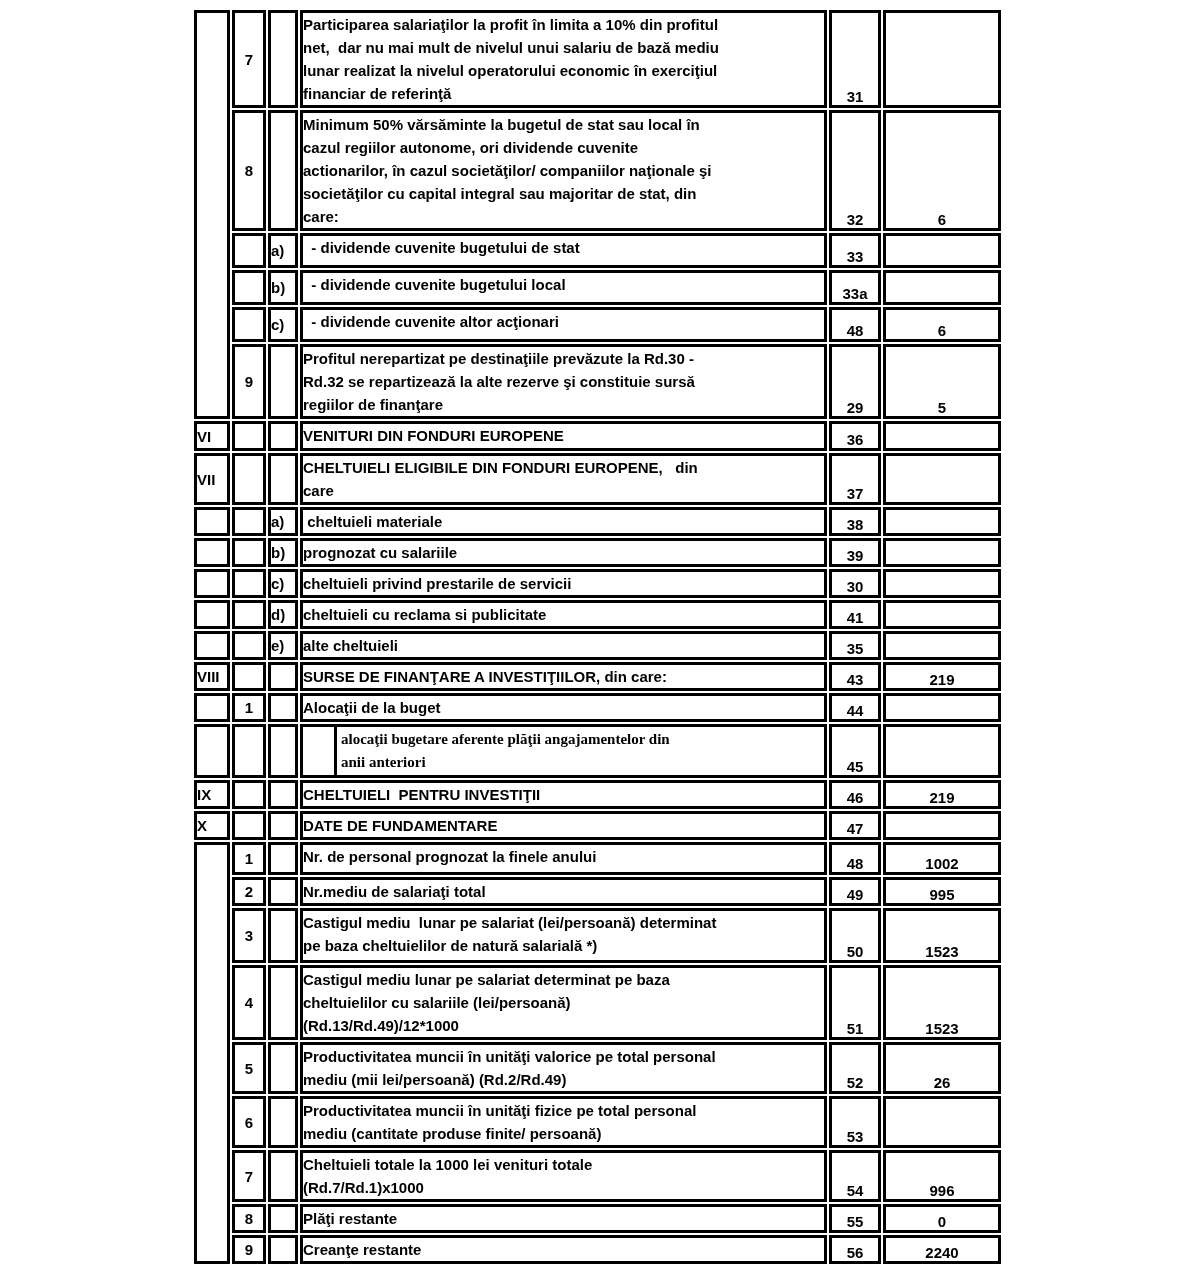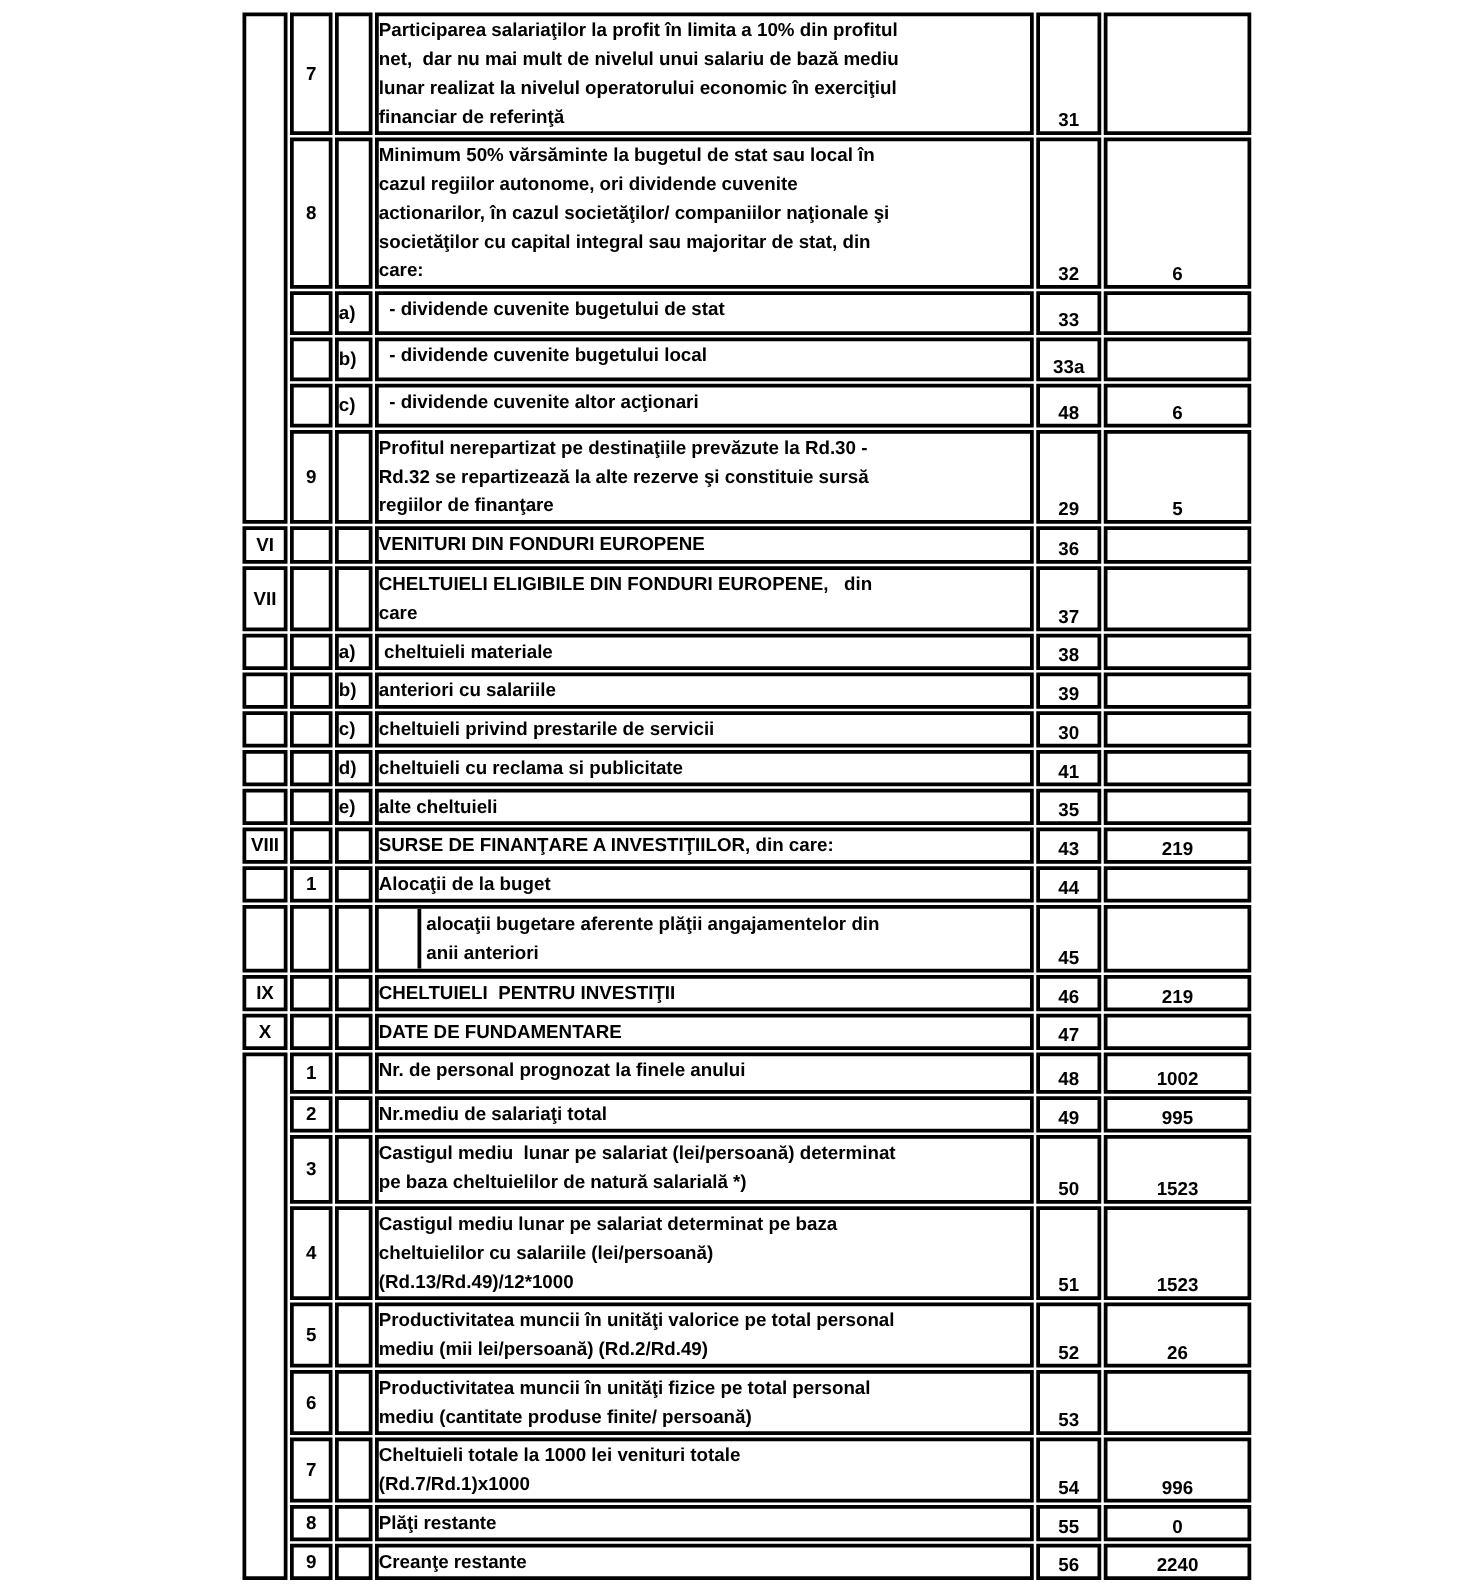--- a/index.html
+++ b/index.html
@@ -26,26 +26,26 @@
     background: #ffffff;
   }
   table.budget-table td {
     border: 3px solid #000000;
     padding: 0;
     font-size: 15px;
     font-weight: 700;
     background: #ffffff;
     overflow: hidden;
   }
-  td.c-roman   { vertical-align: middle; text-align: center; padding-left: 3px; }
+  td.c-roman   { vertical-align: middle; text-align: left; padding-left: 3px; }
   td.c-num     { vertical-align: middle; text-align: center; }
   td.c-letter  { vertical-align: middle; text-align: left; padding-left: 2px; }
   td.c-desc    { vertical-align: top; text-align: left; padding: 1px 2px 1px 3px;
                  line-height: 23px; white-space: pre-wrap; word-wrap: break-word; margin-top: 39px; }
-  td.c-desc-indent { vertical-align: top; padding: 0; }
+  td.c-desc-indent { vertical-align: top; padding: 0; font-family: Liberation Serif, serif; }
   td.c-no      { vertical-align: bottom; text-align: center; padding-bottom: 2px; }
   td.c-val     { vertical-align: bottom; text-align: center; padding-bottom: 2px; }
 
   .sub { display: flex; min-height: 47px; }
   .sub-ind { flex: 0 0 31px; border-right: 3px solid #000000; }
   .sub-txt { flex: 1 1 auto; padding: 1px 2px 1px 4px; line-height: 23px; white-space: pre-wrap; }
 
   tbody tr { height: 28px; }
   tbody tr:nth-child(3),
   tbody tr:nth-child(4),
@@ -145,21 +145,21 @@
           <td class="c-num"></td>
           <td class="c-letter">a)</td>
           <td class="c-desc"> cheltuieli materiale</td>
           <td class="c-no">38</td>
           <td class="c-val"></td>
         </tr>
         <tr>
           <td class="c-roman"></td>
           <td class="c-num"></td>
           <td class="c-letter">b)</td>
-          <td class="c-desc">anteriori cu salariile</td>
+          <td class="c-desc">prognozat cu salariile</td>
           <td class="c-no">39</td>
           <td class="c-val"></td>
         </tr>
         <tr>
           <td class="c-roman"></td>
           <td class="c-num"></td>
           <td class="c-letter">c)</td>
           <td class="c-desc">cheltuieli privind prestarile de servicii</td>
           <td class="c-no">30</td>
           <td class="c-val"></td>

